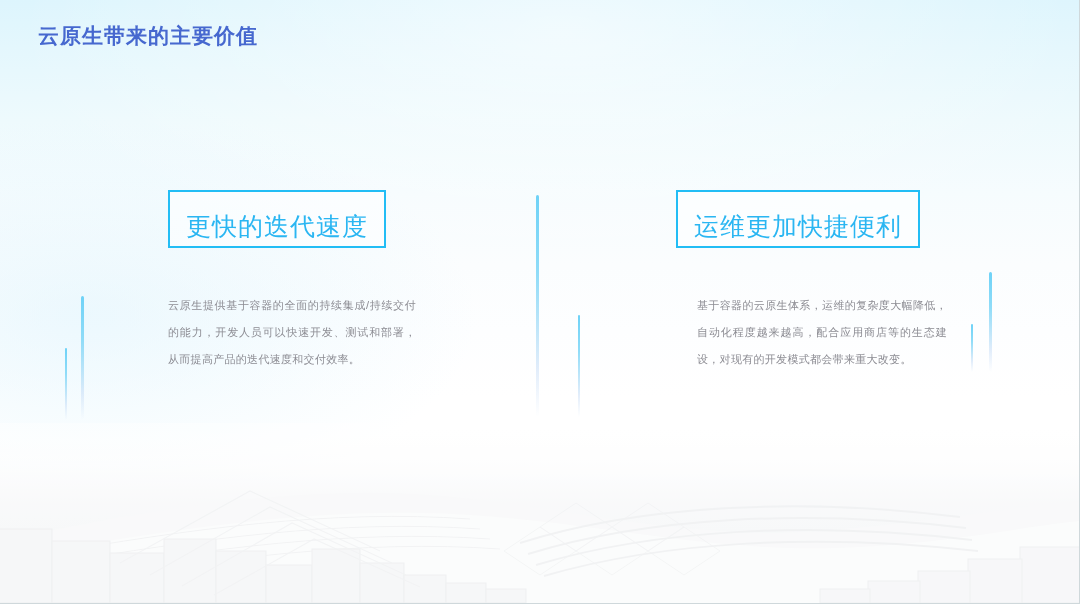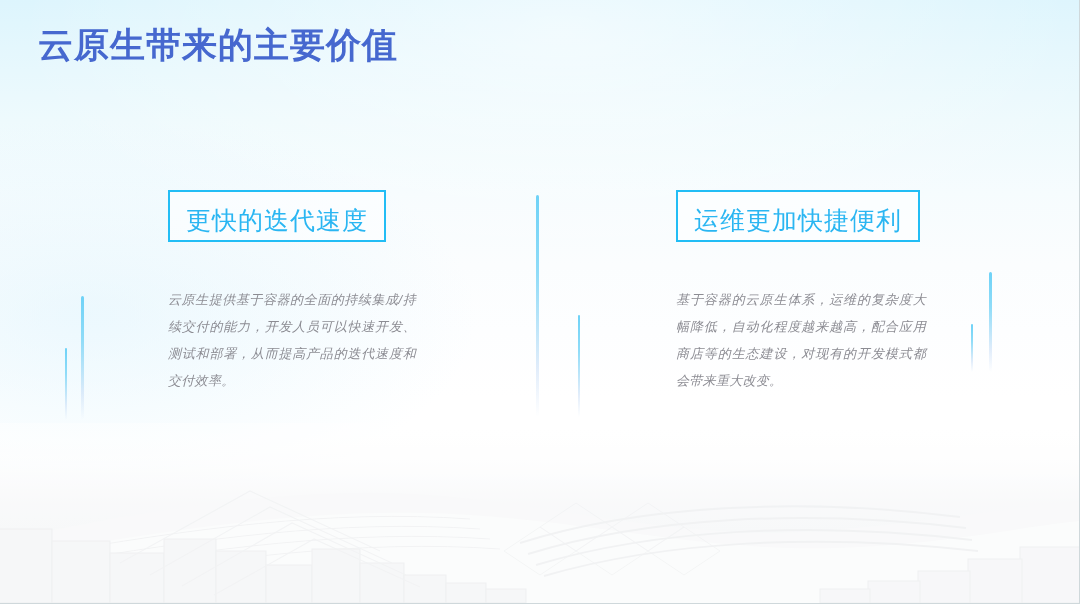--- a/index.html
+++ b/index.html
@@ -48,21 +48,21 @@
     overflow: hidden;
     pointer-events: none;
   }
   .terrain svg { display:block; width: 1080px; height: 180px; }
 
   
   .title {
     position: absolute;
     left: 38px;
     top: 22px;
-    font-size: 35px;
+    font-size: 21px;
     font-weight: bold;
     letter-spacing: 1px;
     color: #4668cf;
     white-space: nowrap;
   }
 
   
   .vbar {
     position: absolute;
     width: 3px;
@@ -73,44 +73,43 @@
 
   
   .col { position: absolute; }
   .col-1 { left: 168px; top: 190px; width: 250px; }
   .col-2 { left: 676px; top: 190px; width: 250px; }
 
   .head-box {
     display: inline-block;
     border: 2px solid #22bdf5;
     background: rgba(255,255,255,0.55);
-    padding: 15px 16px 7px 16px;
+    padding: 21px 16px 7px 16px;
     box-sizing: border-box;
   }
   .head-box .head-text {
     font-size: 25px;
     font-weight: normal;
     color: #2ab6f2;
     letter-spacing: 1px;
     line-height: 1.05;
     white-space: nowrap;
   }
 
   .body-text {
     margin-top: 44px;
-    font-size: 13px;
+    font-size: 11px;
     line-height: 27px;
     color: #8c8c93;
     letter-spacing: 0.3px;
     text-align: justify;
     text-justify: inter-ideograph;
     width: 248px;
-    font-style: italic;
-  }
-  .col-2 .body-text { width: 250px; }
+  }
+  .col-2 .body-text { width: 250px; margin-left: 21px; }
 </style>
 </head>
 <body>
 
 <div id="slide">
 
   <div class="bg-wash"></div>
 
   <div class="terrain">
     <svg viewBox="0 0 1080 180" preserveAspectRatio="none">

